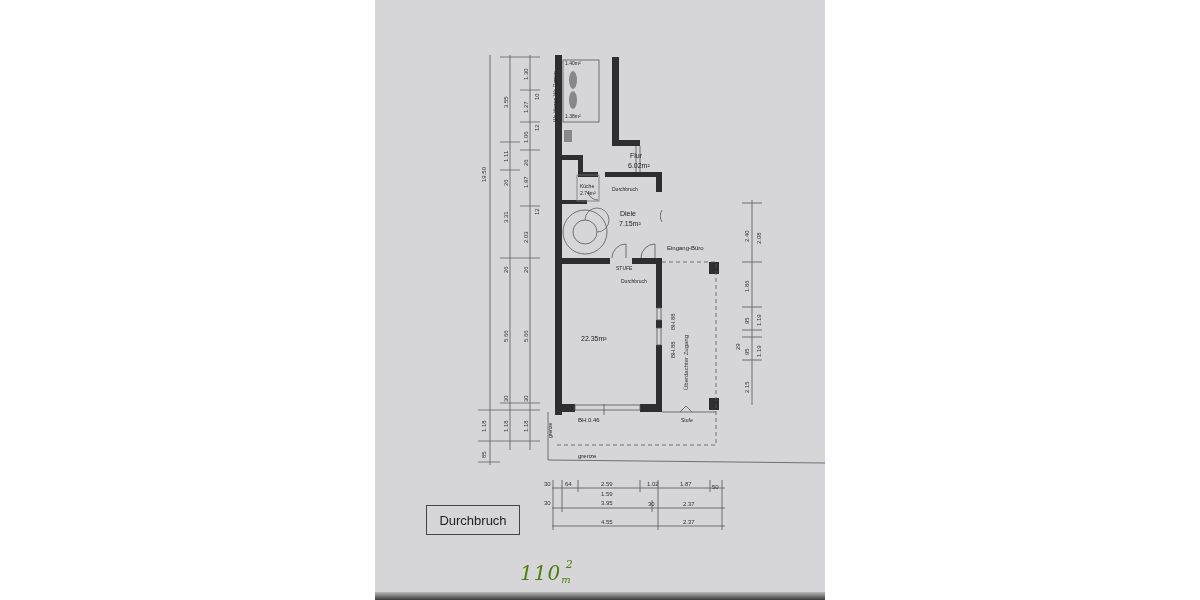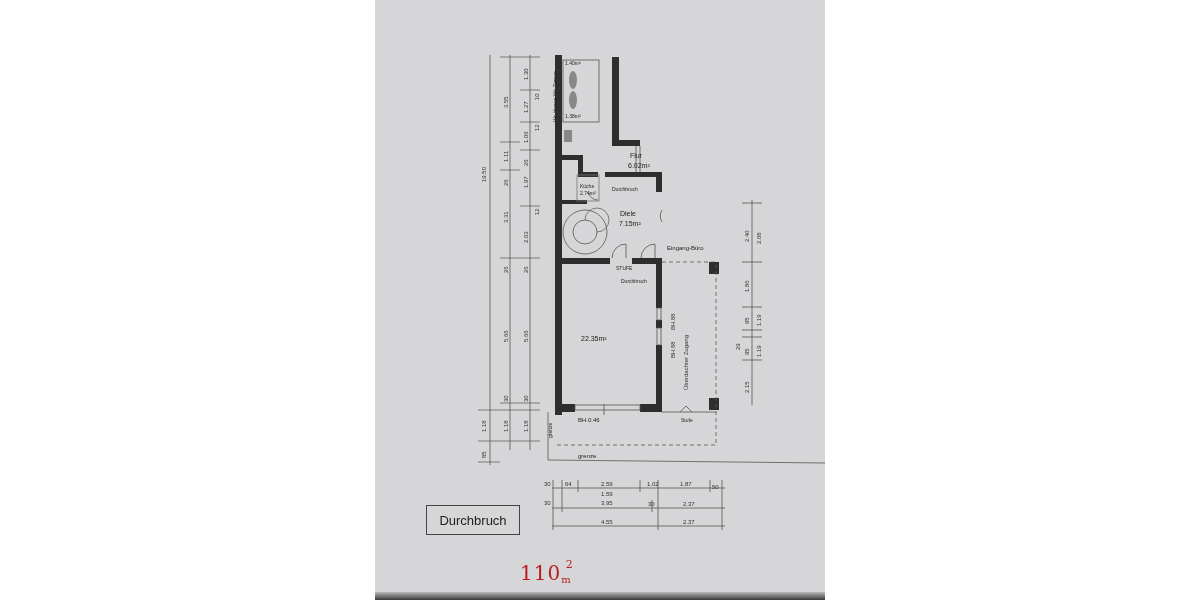--- a/index.html
+++ b/index.html
@@ -5,21 +5,21 @@
   html,body{margin:0;padding:0;}
   body{width:1200px;height:600px;background:#ffffff;position:relative;overflow:hidden;font-family:"Liberation Sans",sans-serif;}
   .paper{position:absolute;left:375px;top:0;width:450px;height:600px;background:#d6d6d8;}
   .paper-shadow{position:absolute;left:375px;top:592px;width:450px;height:8px;background:linear-gradient(#b9b9bb,#3a3a3a);}
   svg.plan{position:absolute;left:0;top:0;width:1200px;height:600px;}
   .lbl{position:absolute;font-size:8px;color:#222;white-space:nowrap;line-height:1;}
   .tiny{font-size:5px;}
   .vert{transform:rotate(-90deg);transform-origin:left top;}
   .dim{font-size:6px;color:#333;}
   .title-box{position:absolute;left:426px;top:505px;width:92px;height:28px;border:1px solid #444;display:flex;align-items:center;justify-content:center;font-size:13px;color:#222;}
-  .handwrite{position:absolute;left:520px;top:558px;font-family:"DejaVu Serif",serif;font-size:20px;color:#b91c1c;letter-spacing:1px;}
+  .handwrite{position:absolute;left:520px;top:558px;font-family:"DejaVu Serif",serif;font-style:italic;font-size:20px;color:#4d7c0f;letter-spacing:1px;}
   .handwrite sub{font-size:10px;vertical-align:-3px;}
   .handwrite sup{font-size:11px;vertical-align:12px;margin-left:-6px;}
 </style>
 </head>
 <body>
 
 <div class="paper"></div>
 <div class="paper-shadow"></div>
 
 <svg class="plan" viewBox="0 0 1200 600">

